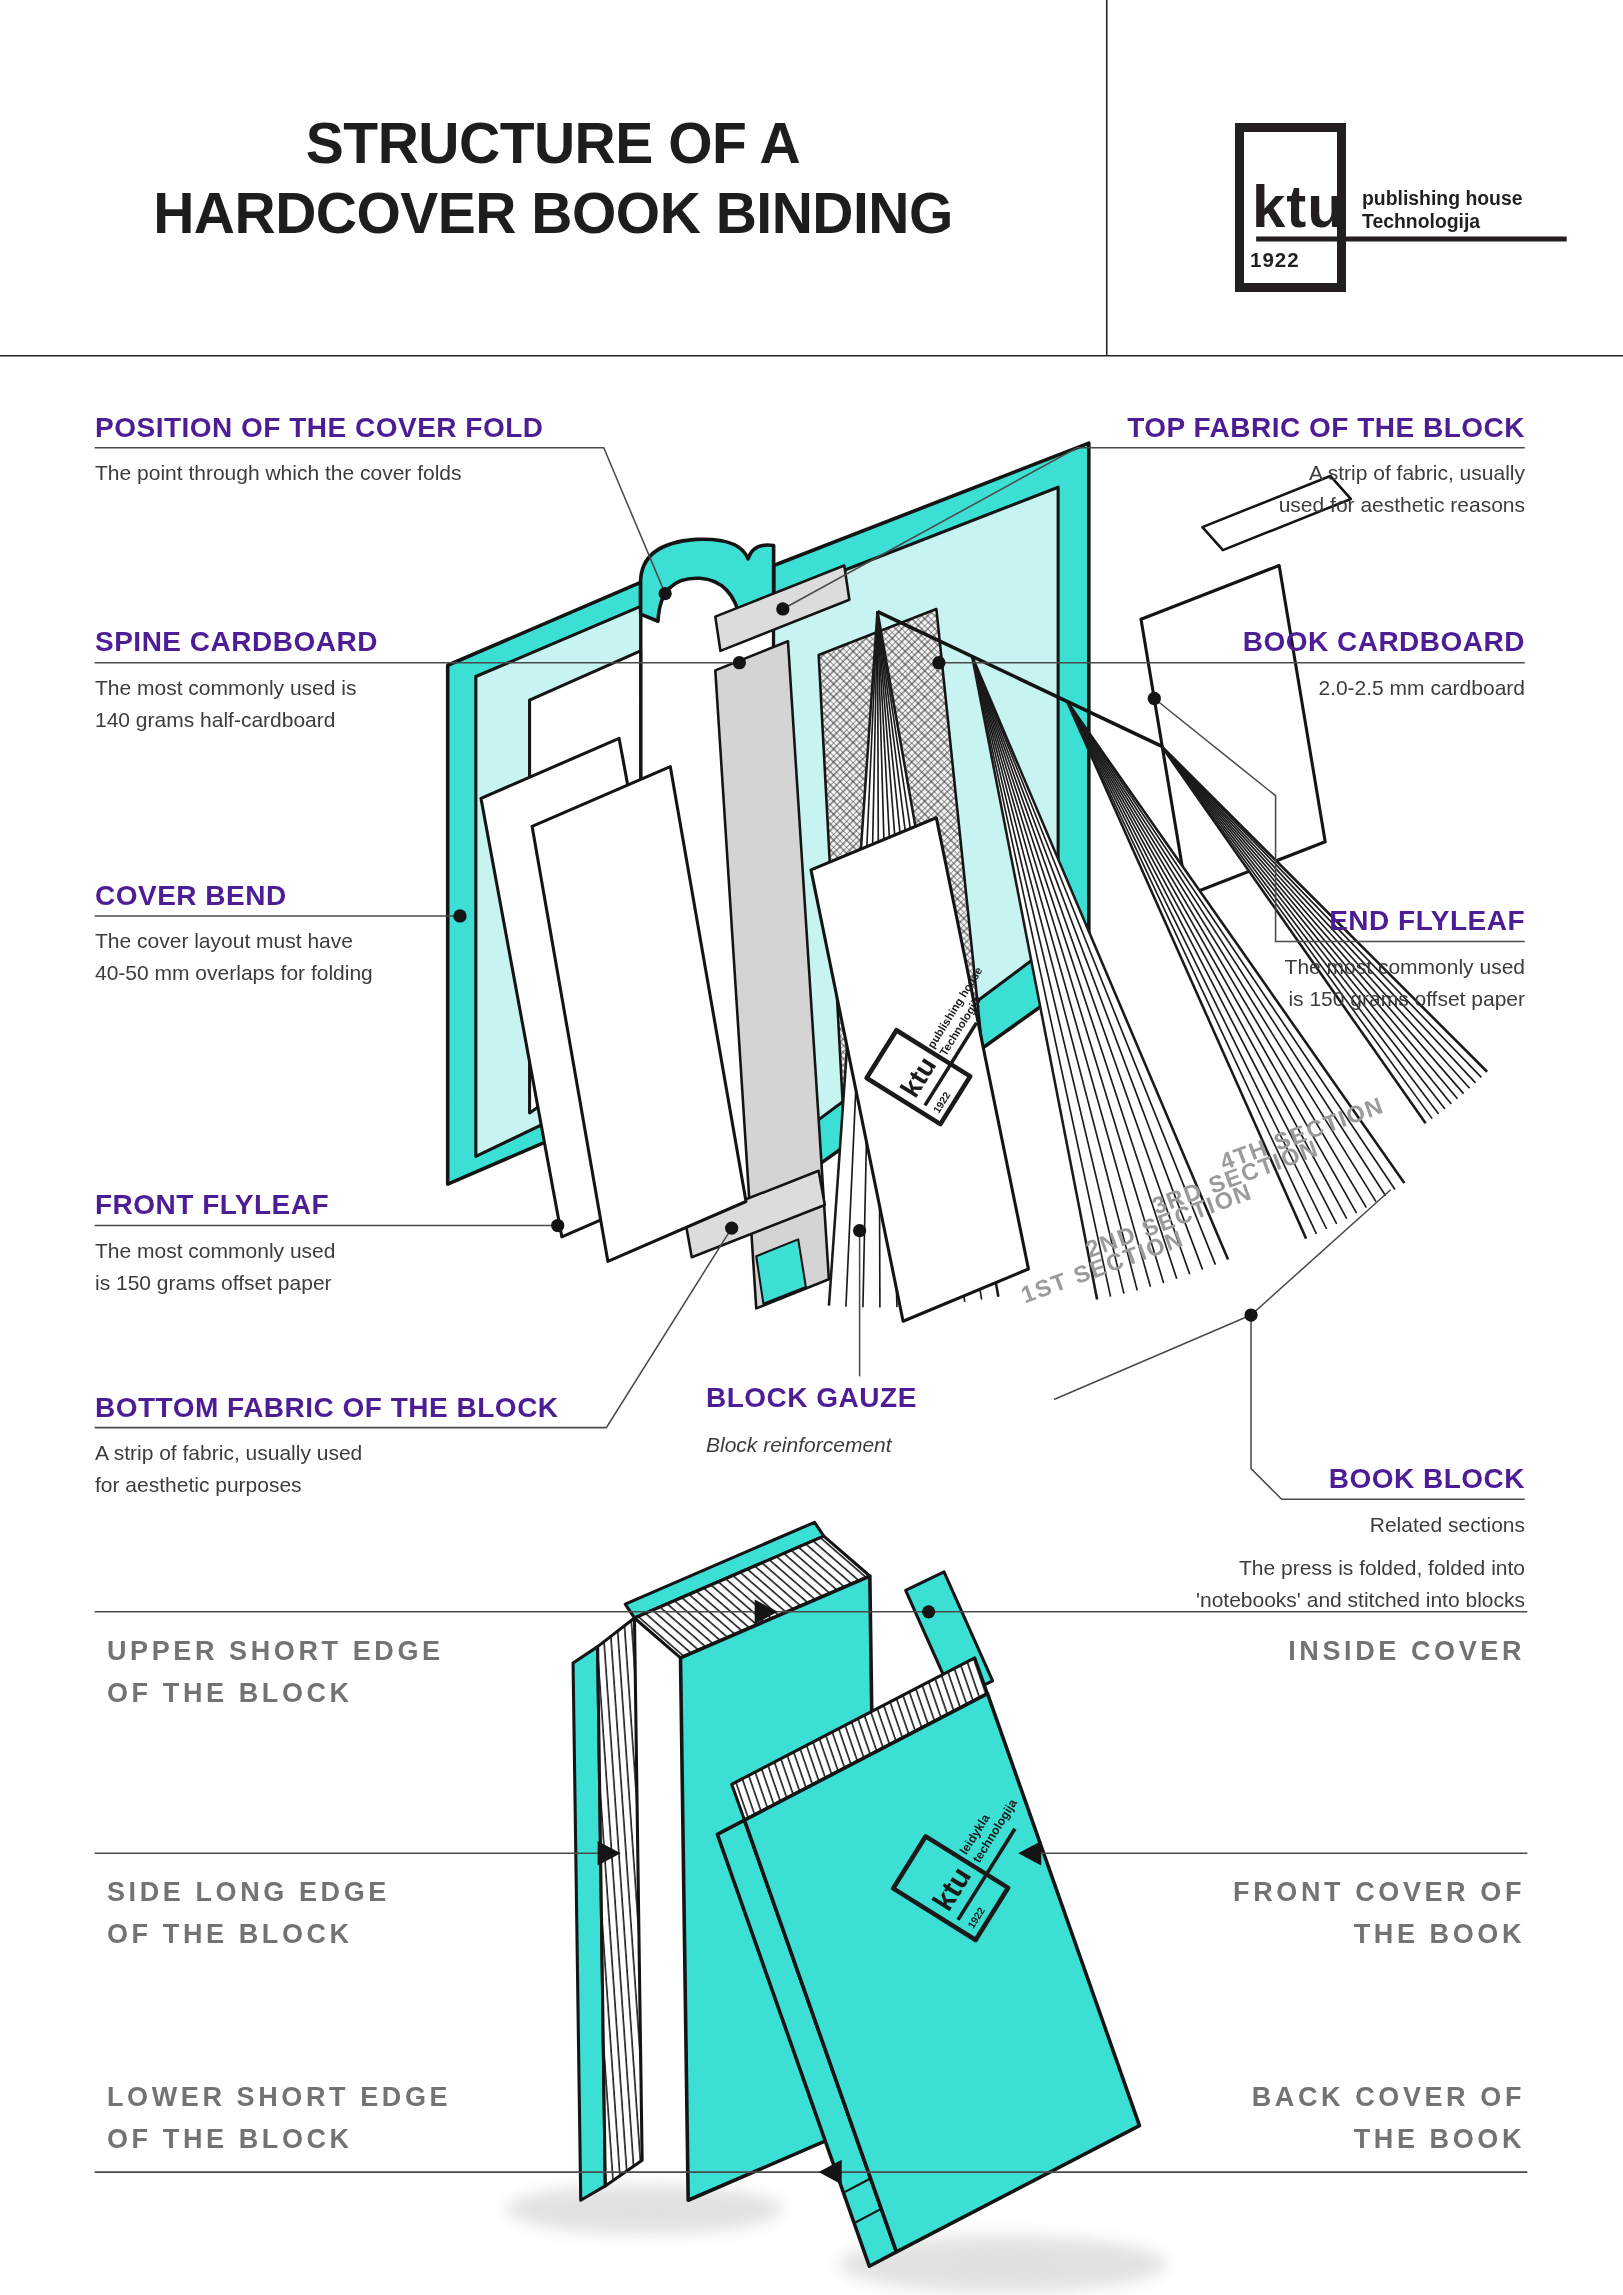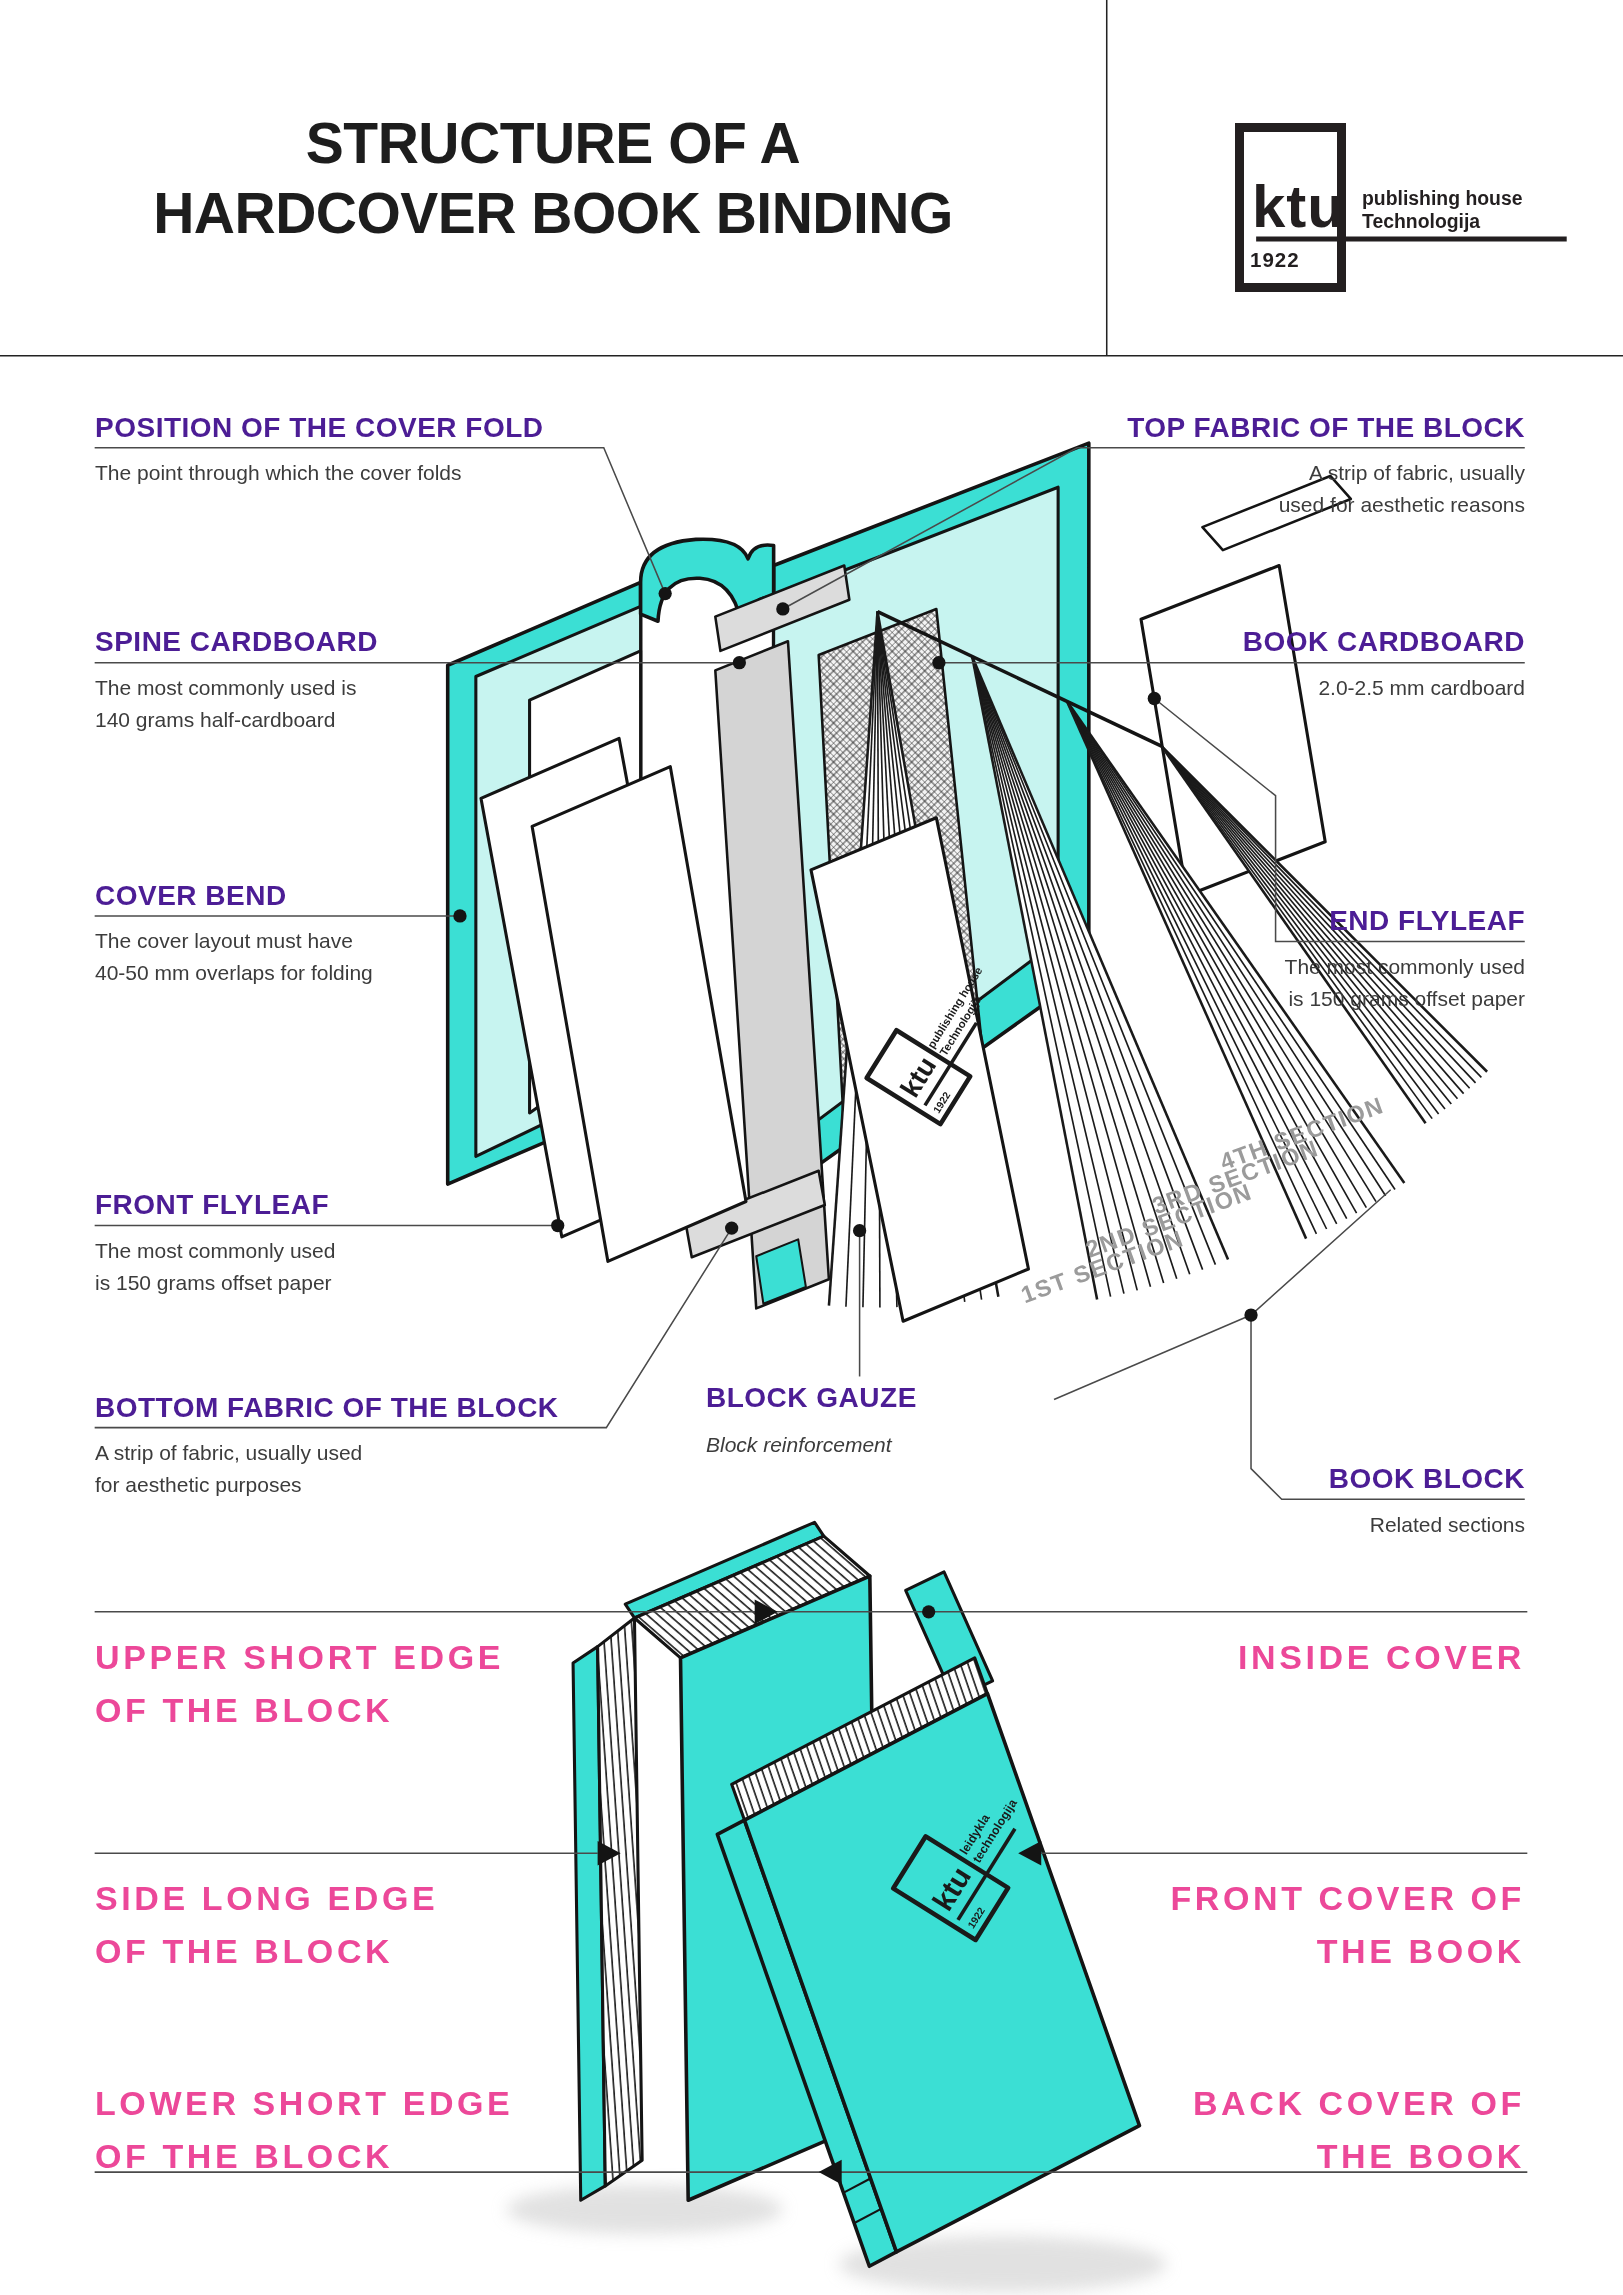--- a/index.html
+++ b/index.html
@@ -10,21 +10,21 @@
   .page{position:relative;width:1623px;height:2295px;background:#fff;overflow:hidden;
         font-family:"Liberation Sans",sans-serif;color:#1d1d1d;}
   svg.art{position:absolute;left:0;top:0;width:1623px;height:2295px;}
   .abs{position:absolute;}
   .main-title{left:41px;top:109px;width:1024px;text-align:center;
     font-size:57px;font-weight:800;letter-spacing:-0.5px;line-height:1.22;color:#1d1d1d;}
   .lbl-title{font-size:28px;font-weight:bold;letter-spacing:0.5px;line-height:1.05;color:#4c1d95;white-space:nowrap;}
   .lbl-desc{font-size:21px;font-weight:normal;color:#3c3c3c;line-height:1.5;white-space:nowrap;}
   .right{text-align:right;}
   .center{text-align:left;}
-  .wide{font-size:34px;font-weight:bold;letter-spacing:3.6px;line-height:1.55;color:#ec4899;white-space:nowrap;}
+  .wide{font-size:27px;font-weight:bold;letter-spacing:3.6px;line-height:1.55;color:#737373;white-space:nowrap;margin-left:12px;}
   .logo-abbr{font-size:60px;font-weight:bold;color:#231f20;letter-spacing:1px;}
   .logo-year{font-size:20.5px;font-weight:bold;color:#231f20;letter-spacing:1px;}
   .logo-tag{font-size:19.4px;font-weight:bold;color:#231f20;line-height:1.18;}
   .logo-box{border:9.2px solid #231f20;width:93px;height:151px;}
   .sec{font:bold 46px "Liberation Sans",sans-serif;fill:var(--gray);letter-spacing:3px;}
   .svgtxt{font-family:"Liberation Sans",sans-serif;fill:#1a1a1a;}
 </style>
 </head>
 <body>
 
@@ -296,20 +296,24 @@
 
 <div class="abs lbl-title center" style="left:706px;top:1383px;width:307px;">BLOCK GAUZE</div>
 <div class="abs lbl-desc center" style="left:706px;top:1429px;width:307px;font-style:italic;">
   <div>Block reinforcement</div>
 </div>
 
 <div class="abs lbl-title right" style="right:98px;top:1464px;">BOOK BLOCK</div>
 <div class="abs lbl-desc right" style="right:98px;top:1509px;">
   <div>Related sections</div>
 </div>
+<div class="abs lbl-desc right" style="right:98px;top:1552px;">
+  <div>The press is folded, folded into</div>
+  <div>'notebooks' and stitched into blocks</div>
+</div>
 
 <div class="abs wide" style="left:95px;top:1631px;">
   <div>UPPER SHORT EDGE</div>
   <div>OF THE BLOCK</div>
 </div>
 <div class="abs wide right" style="right:98px;top:1631px;">
   <div>INSIDE COVER</div>
 </div>
 <div class="abs wide" style="left:95px;top:1872px;">
   <div>SIDE LONG EDGE</div>

